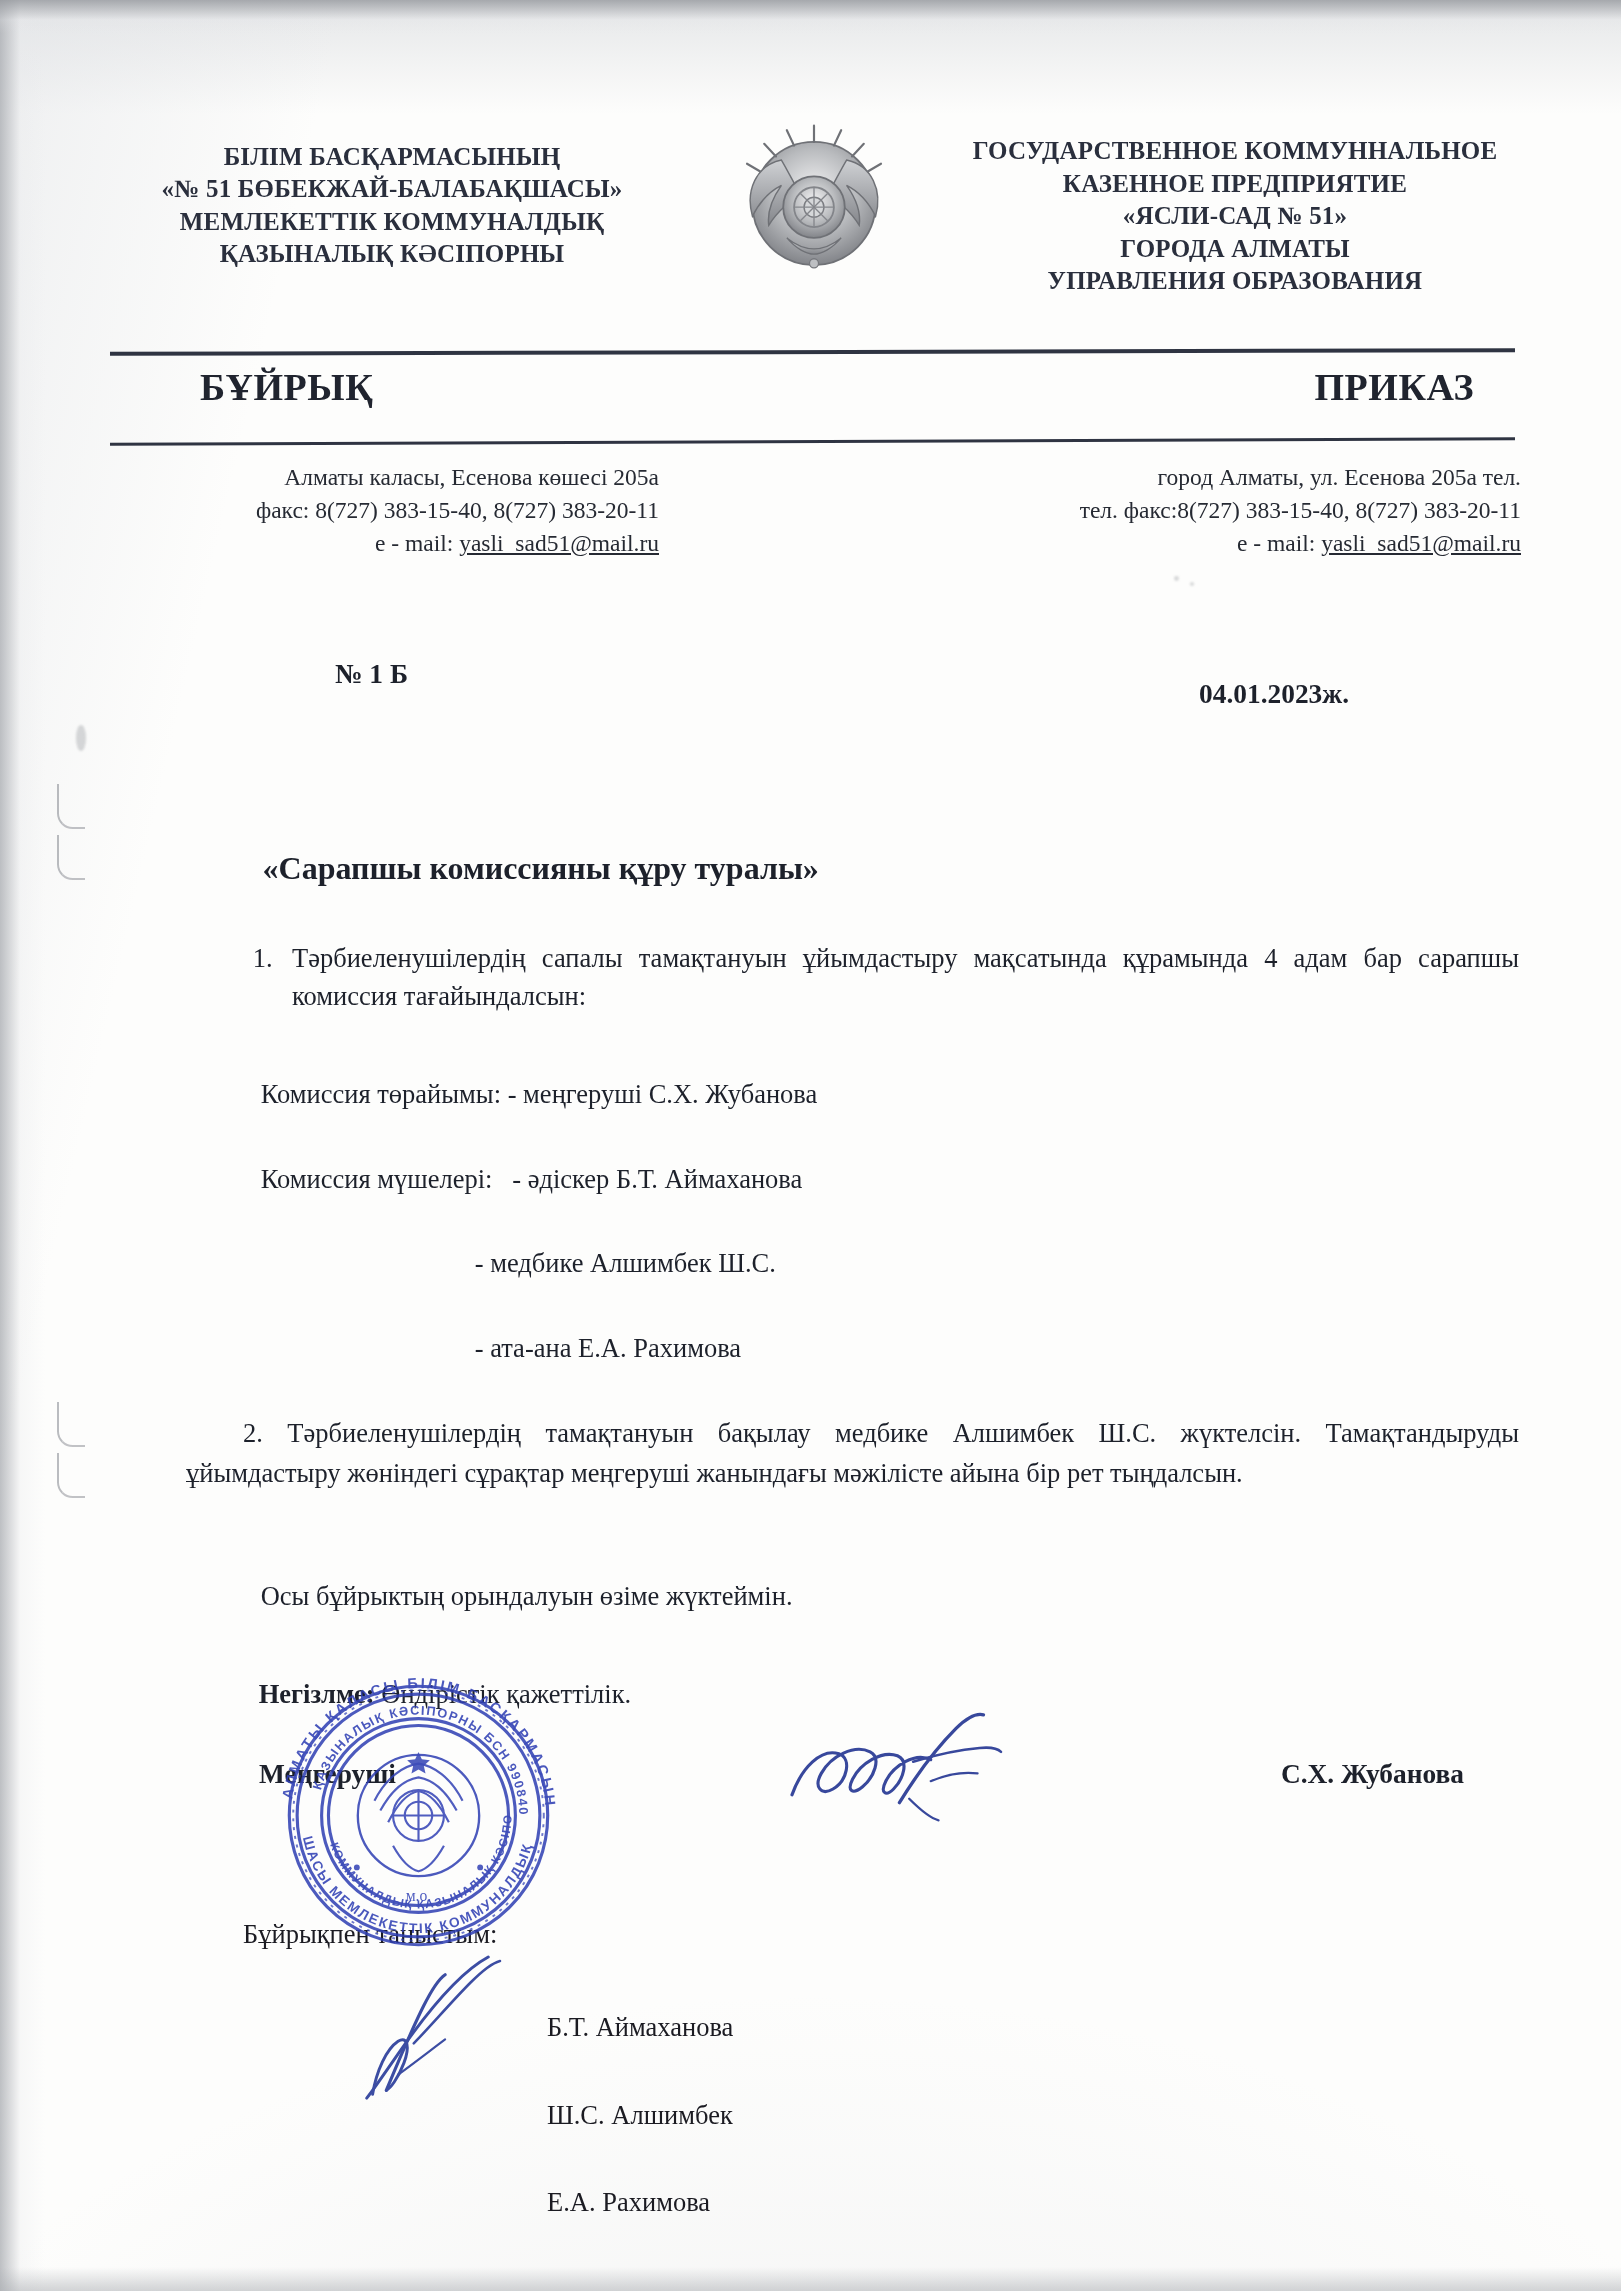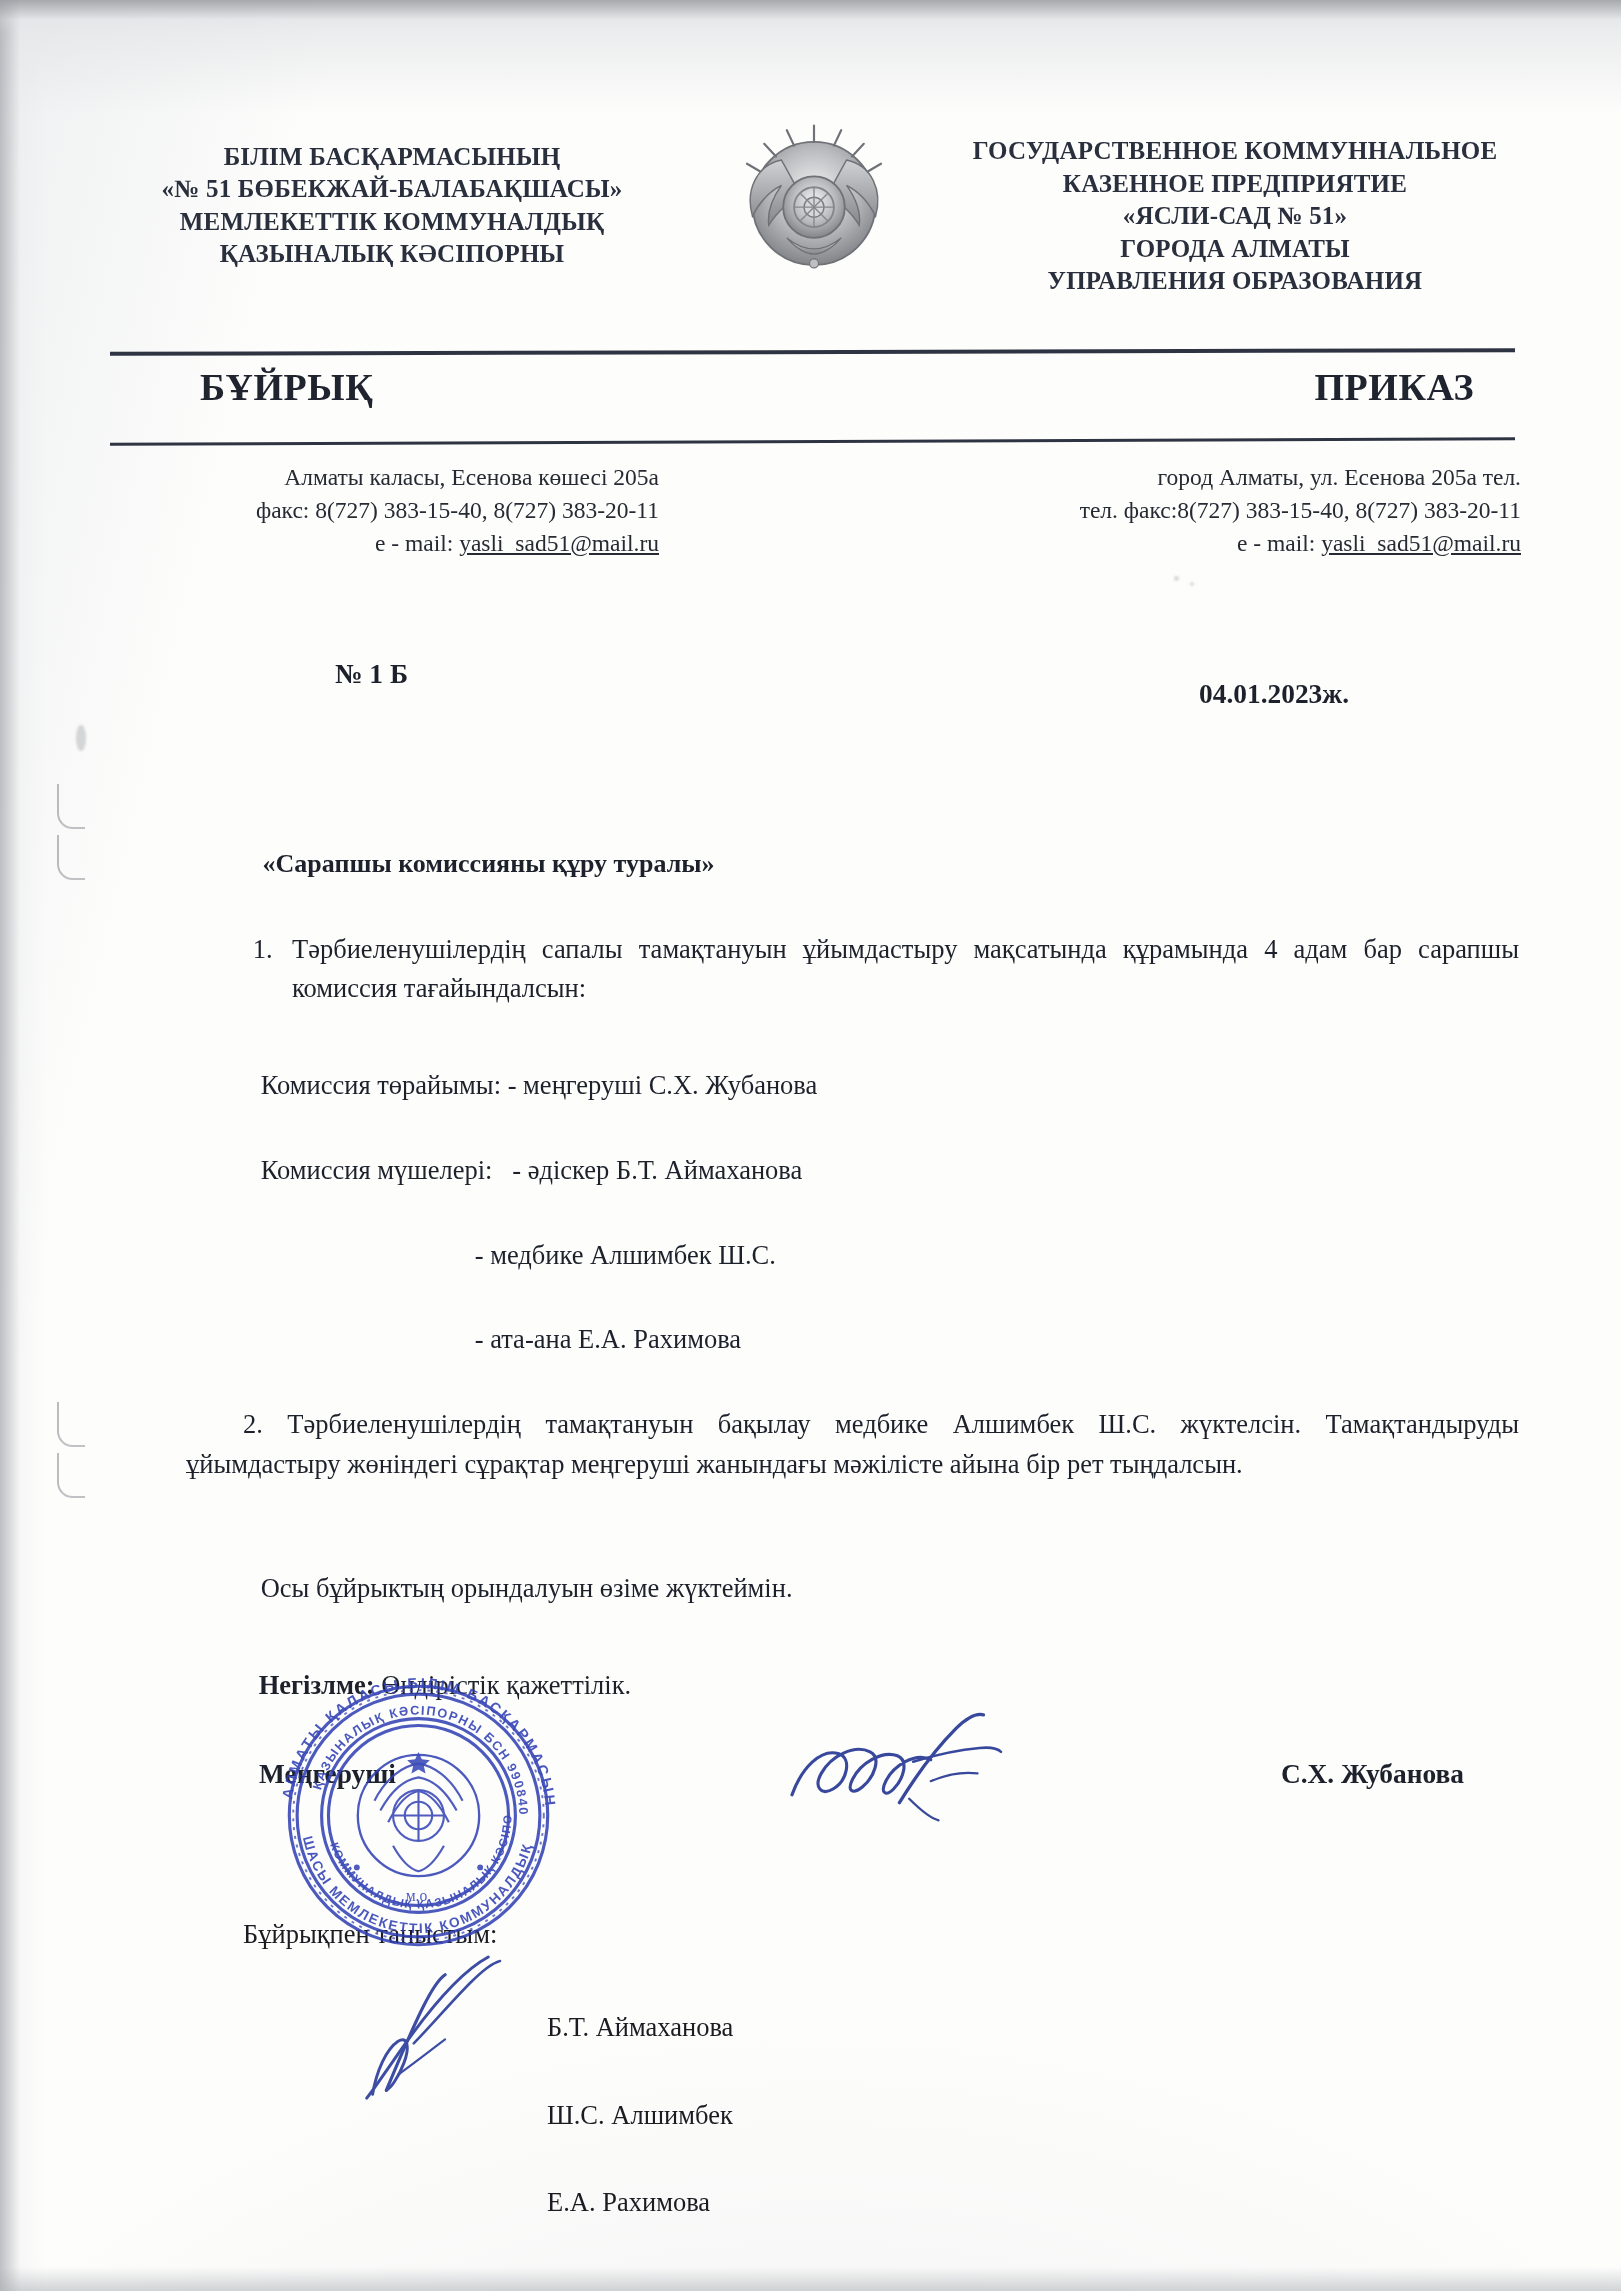--- a/index.html
+++ b/index.html
@@ -158,21 +158,21 @@
     position: absolute;
     left: 245px;
     top: 845px;
     width: 1274px;
     font-size: 26.5px;
     line-height: 1.46;
     color: #1d212b;
   }
   .subject {
     font-weight: bold;
-    font-size: 26px;
+    font-size: 32px;
     margin-left: 17.6px;
     margin-bottom: 47px;
   }
   .clause1 {
     display: flex;
     margin-bottom: 59px;
   }
   .clause1 .marker {
     width: 47px;
     flex: 0 0 47px;

